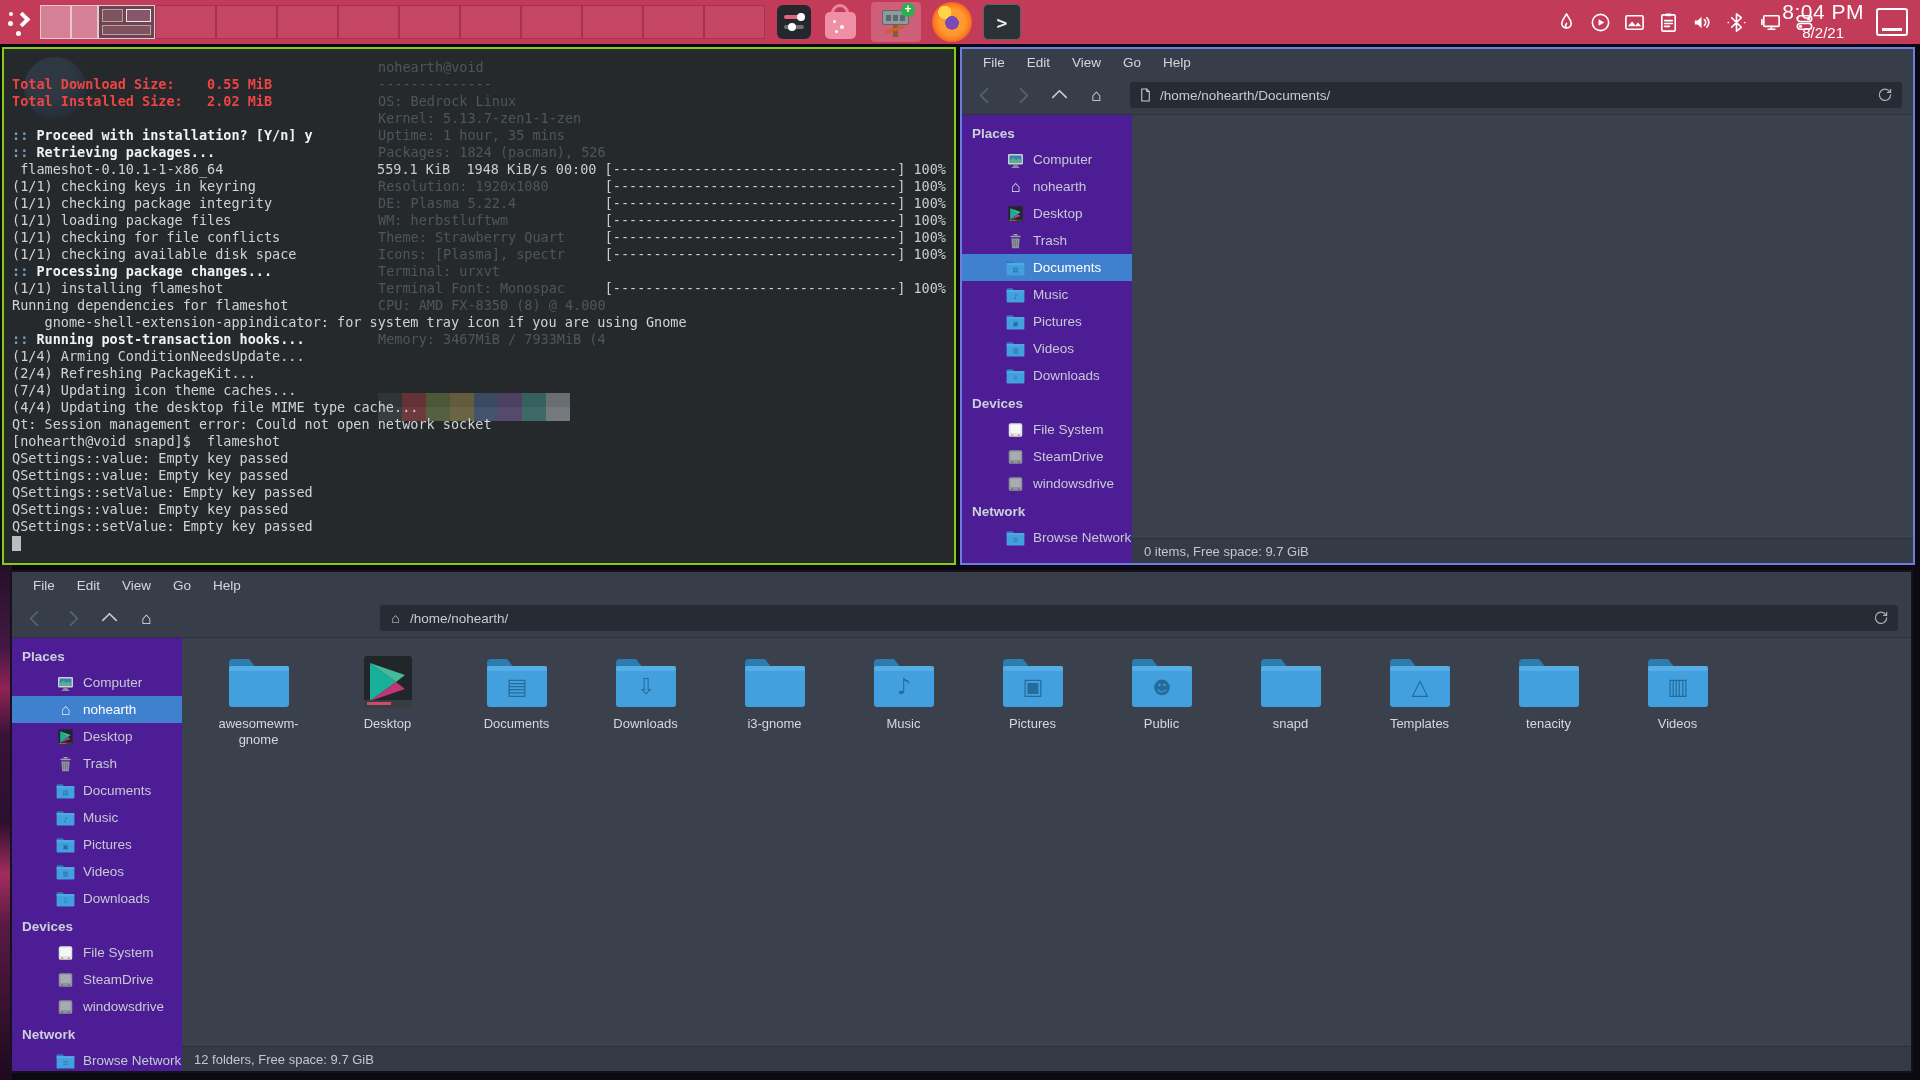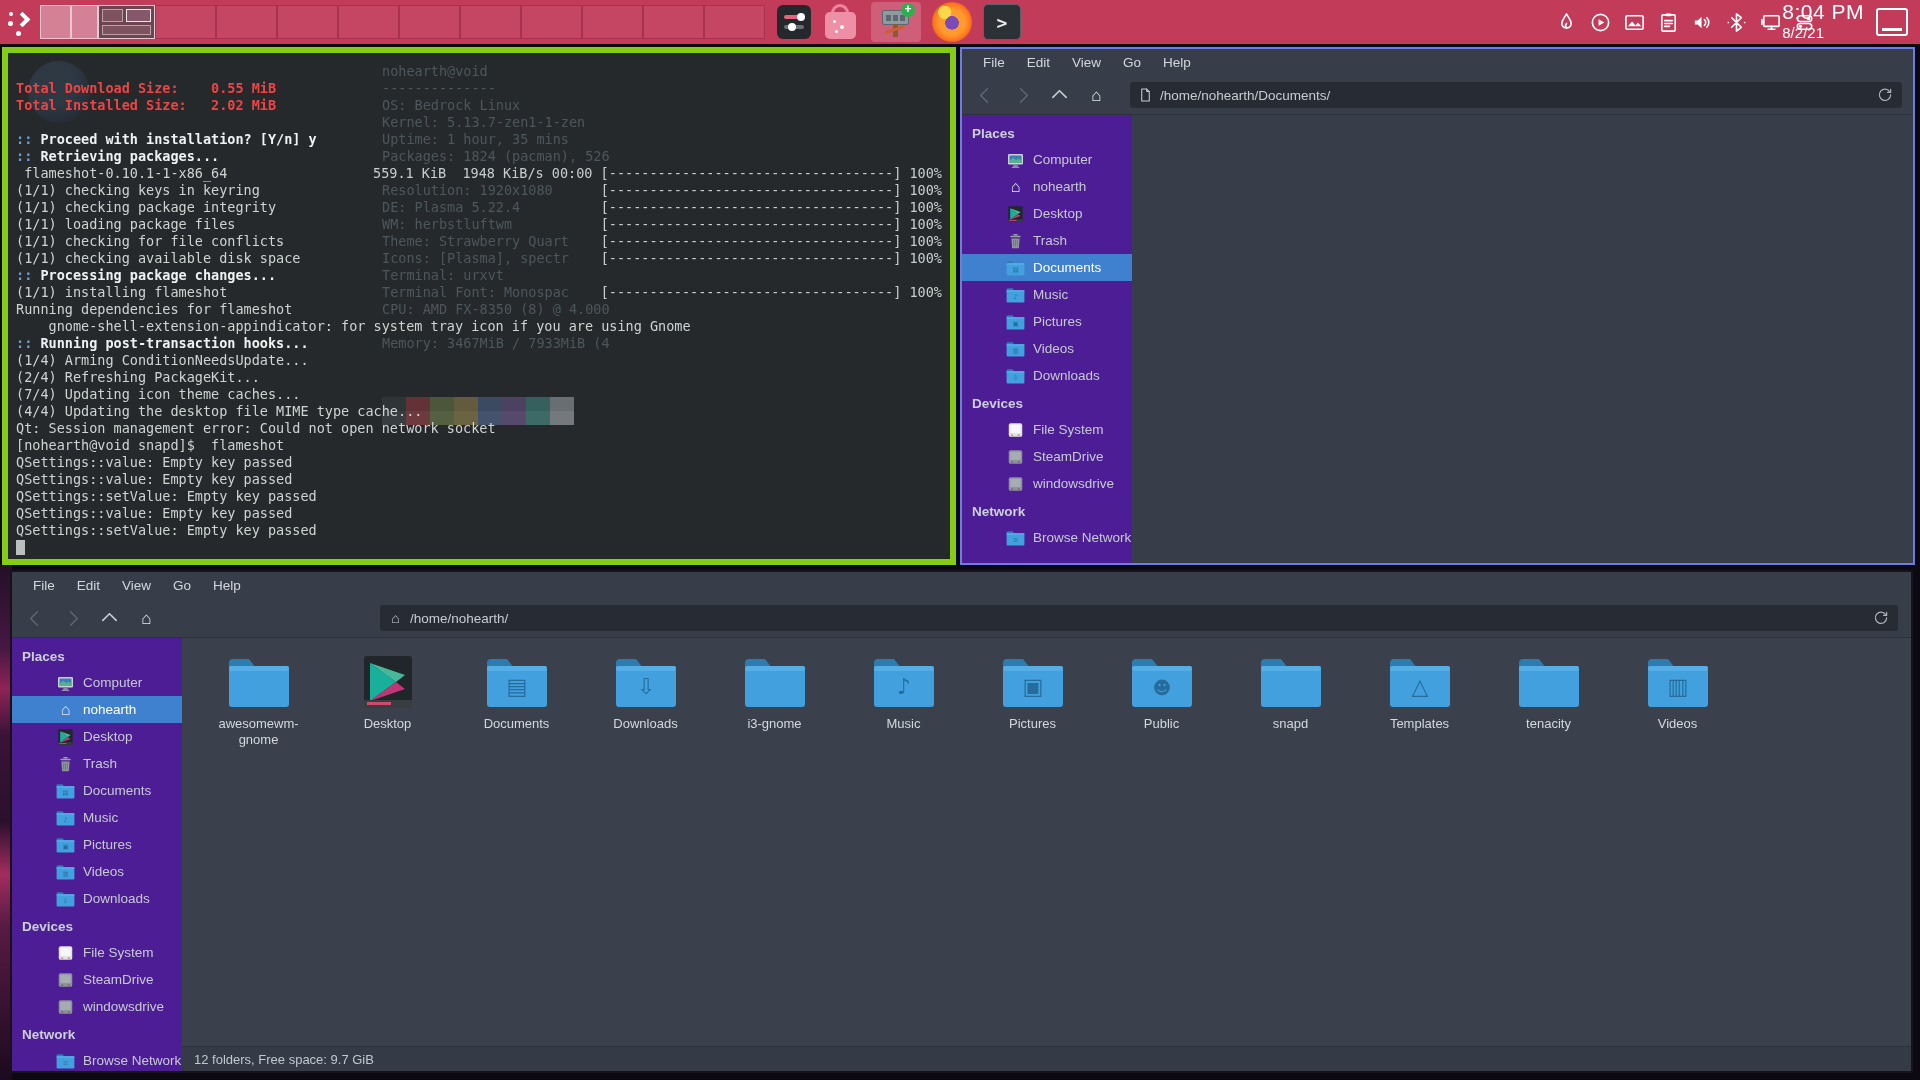--- a/index.html
+++ b/index.html
@@ -58,30 +58,30 @@
     background:
       radial-gradient(circle at 50% 52%,#7a4bb8 0 23%,rgba(0,0,0,0) 24%),
       radial-gradient(circle at 32% 26%,#ffd54a 0 16%,rgba(0,0,0,0) 17%),
       radial-gradient(circle at 50% 50%,#ff9a2e 0 46%,#ff7a22 62%,#e8551e 78%,#cf4827 100%);}
   .tile-term{width:38px;height:36px;background:#2c3136;border:1px solid #5a626b;border-radius:5px;
     color:#e8ecef;font-weight:bold;font-size:18px;font-family:"DejaVu Sans Mono",monospace;}
 
   .tray{position:absolute;right:104px;top:0;height:44px;display:flex;align-items:center;gap:11px;}
   .tray-ic{width:23px;height:23px;display:flex;align-items:center;justify-content:center;}
   .tray-ic svg{width:100%;height:100%;}
-  .clock{position:absolute;right:56px;top:1px;text-align:left;color:#fff;line-height:1;}
+  .clock{position:absolute;right:56px;top:1px;text-align:center;color:#fff;line-height:1;}
   .clock .t{font-size:21px;letter-spacing:.5px;}
   .clock .d{font-size:15px;margin-top:3px;}
   .show-desktop{position:absolute;right:12px;top:8px;width:32px;height:28px;border:2px solid #fff;
     border-radius:3px;}
   .show-desktop::after{content:"";position:absolute;left:4px;right:4px;bottom:3px;height:3px;background:#fff;}
 
   
   .termwin{position:absolute;left:2px;top:47px;width:954px;height:518px;background:#25292c;
-    border:6px solid #84cc16;}
+    border:2px solid #84cc16;}
   .steam-ghost{position:absolute;left:20px;top:8px;width:62px;height:62px;border-radius:50%;
     background:radial-gradient(circle at 40% 35%,#4e6f96 0 40%,#23395c 75%);opacity:.22;}
   .ghost{position:absolute;left:374px;top:10px;margin:0;color:#4d575b;
     font:13.5px/17px "DejaVu Sans Mono",monospace;white-space:pre;}
   .palette{position:absolute;left:374px;top:344px;opacity:.85;}
   .palette .prow{display:flex;height:14px;}
   .palette .prow span{width:24px;height:14px;display:block;}
   .tlines{position:absolute;left:8px;top:27px;right:8px;}
   .tline{display:flex;height:17px;font:13.5px/17px "DejaVu Sans Mono",monospace;color:#ced4d2;white-space:pre;}
   .tline .lt{white-space:pre;}
@@ -501,20 +501,26 @@
             <svg viewBox="0 0 64 54">
               <path d="M2 14 V8 q0-4 4-4 h16 l7 9 z" fill="#2d7cb0"></path>
   <rect x="2" y="11" width="60" height="41" rx="3" fill="#41a0dd"></rect>
   <rect x="2" y="11" width="60" height="5" rx="2" fill="#55aee6"></rect>
   <text x="32" y="39" text-anchor="middle" font-size="22" fill="rgba(10,55,90,0.5)" font-family="DejaVu Sans">≡</text>
             </svg>
           </span>
           <span>Browse Network</span>
         </div>
       </div>
+    <div class="fmmain">
+      <div class="content"></div>
+      <div class="statusbar">
+        <span>0 items, Free space: 9.7 GiB</span>
+      </div>
+    </div>
   </div>
 </div>
 
 <div class="fmwin fm-bottom">
   <div class="menubar">
       <span class="mi">File</span>
       <span class="mi">Edit</span>
       <span class="mi">View</span>
       <span class="mi">Go</span>
       <span class="mi">Help</span>

